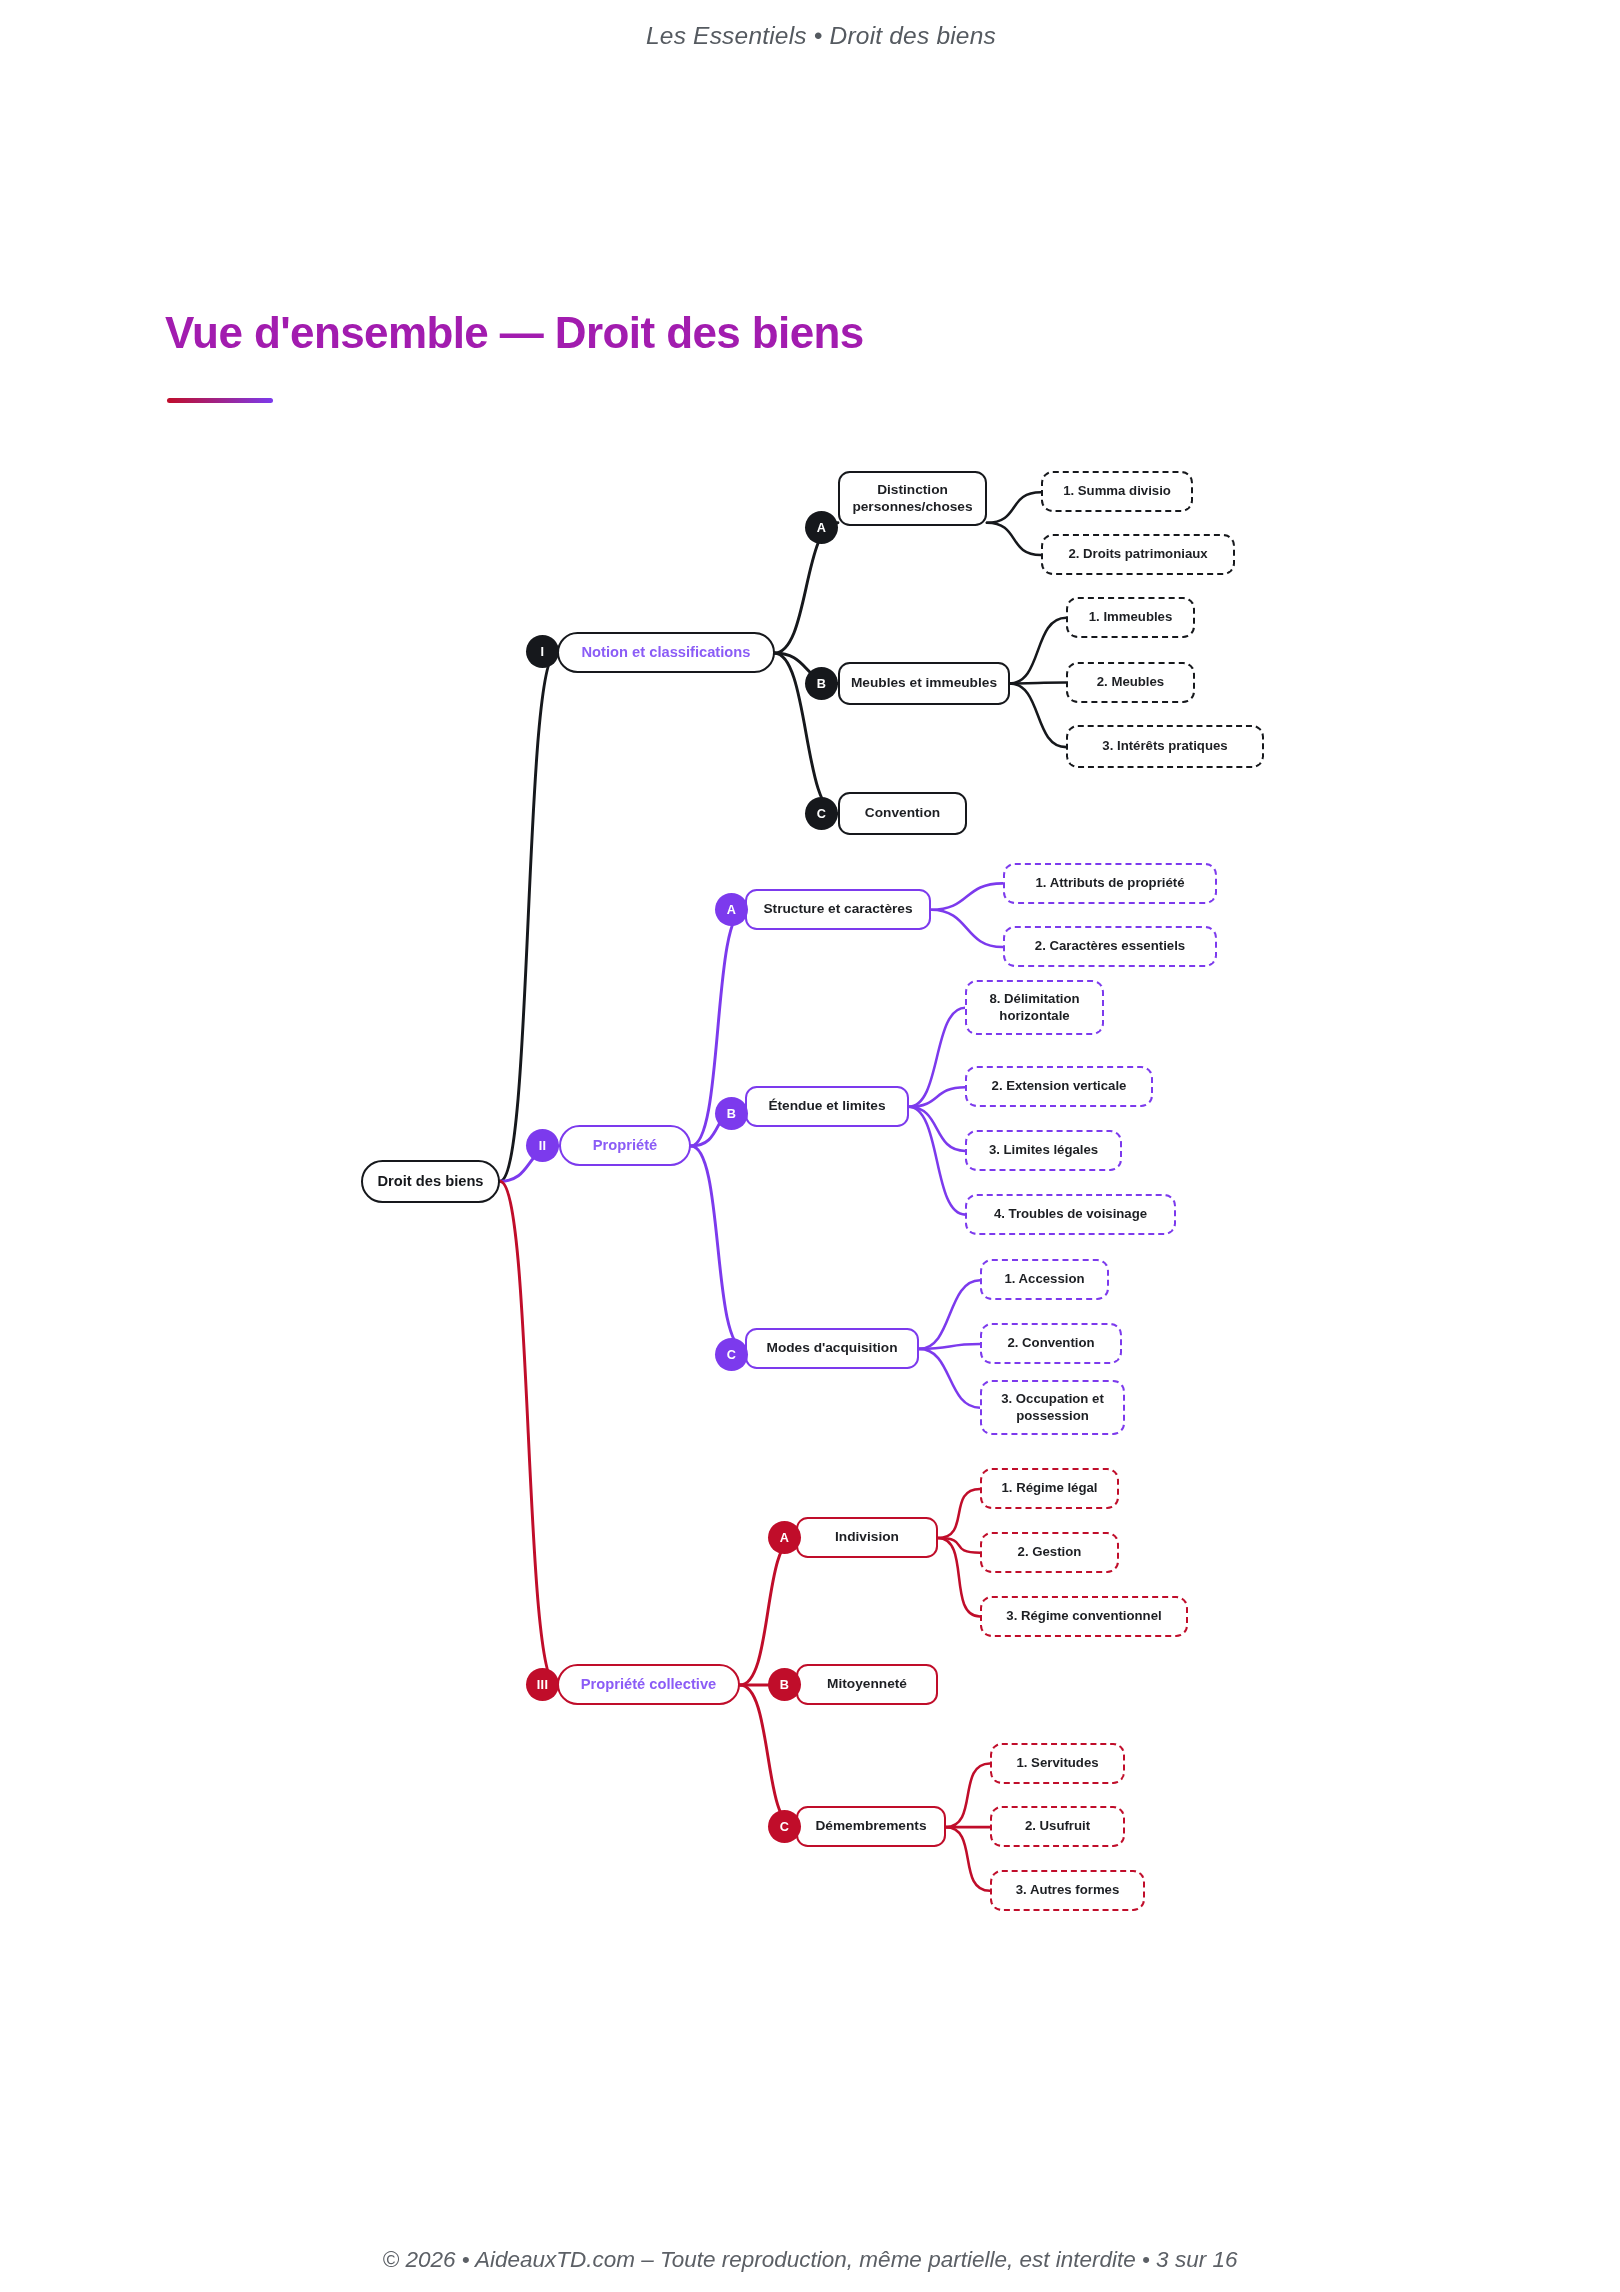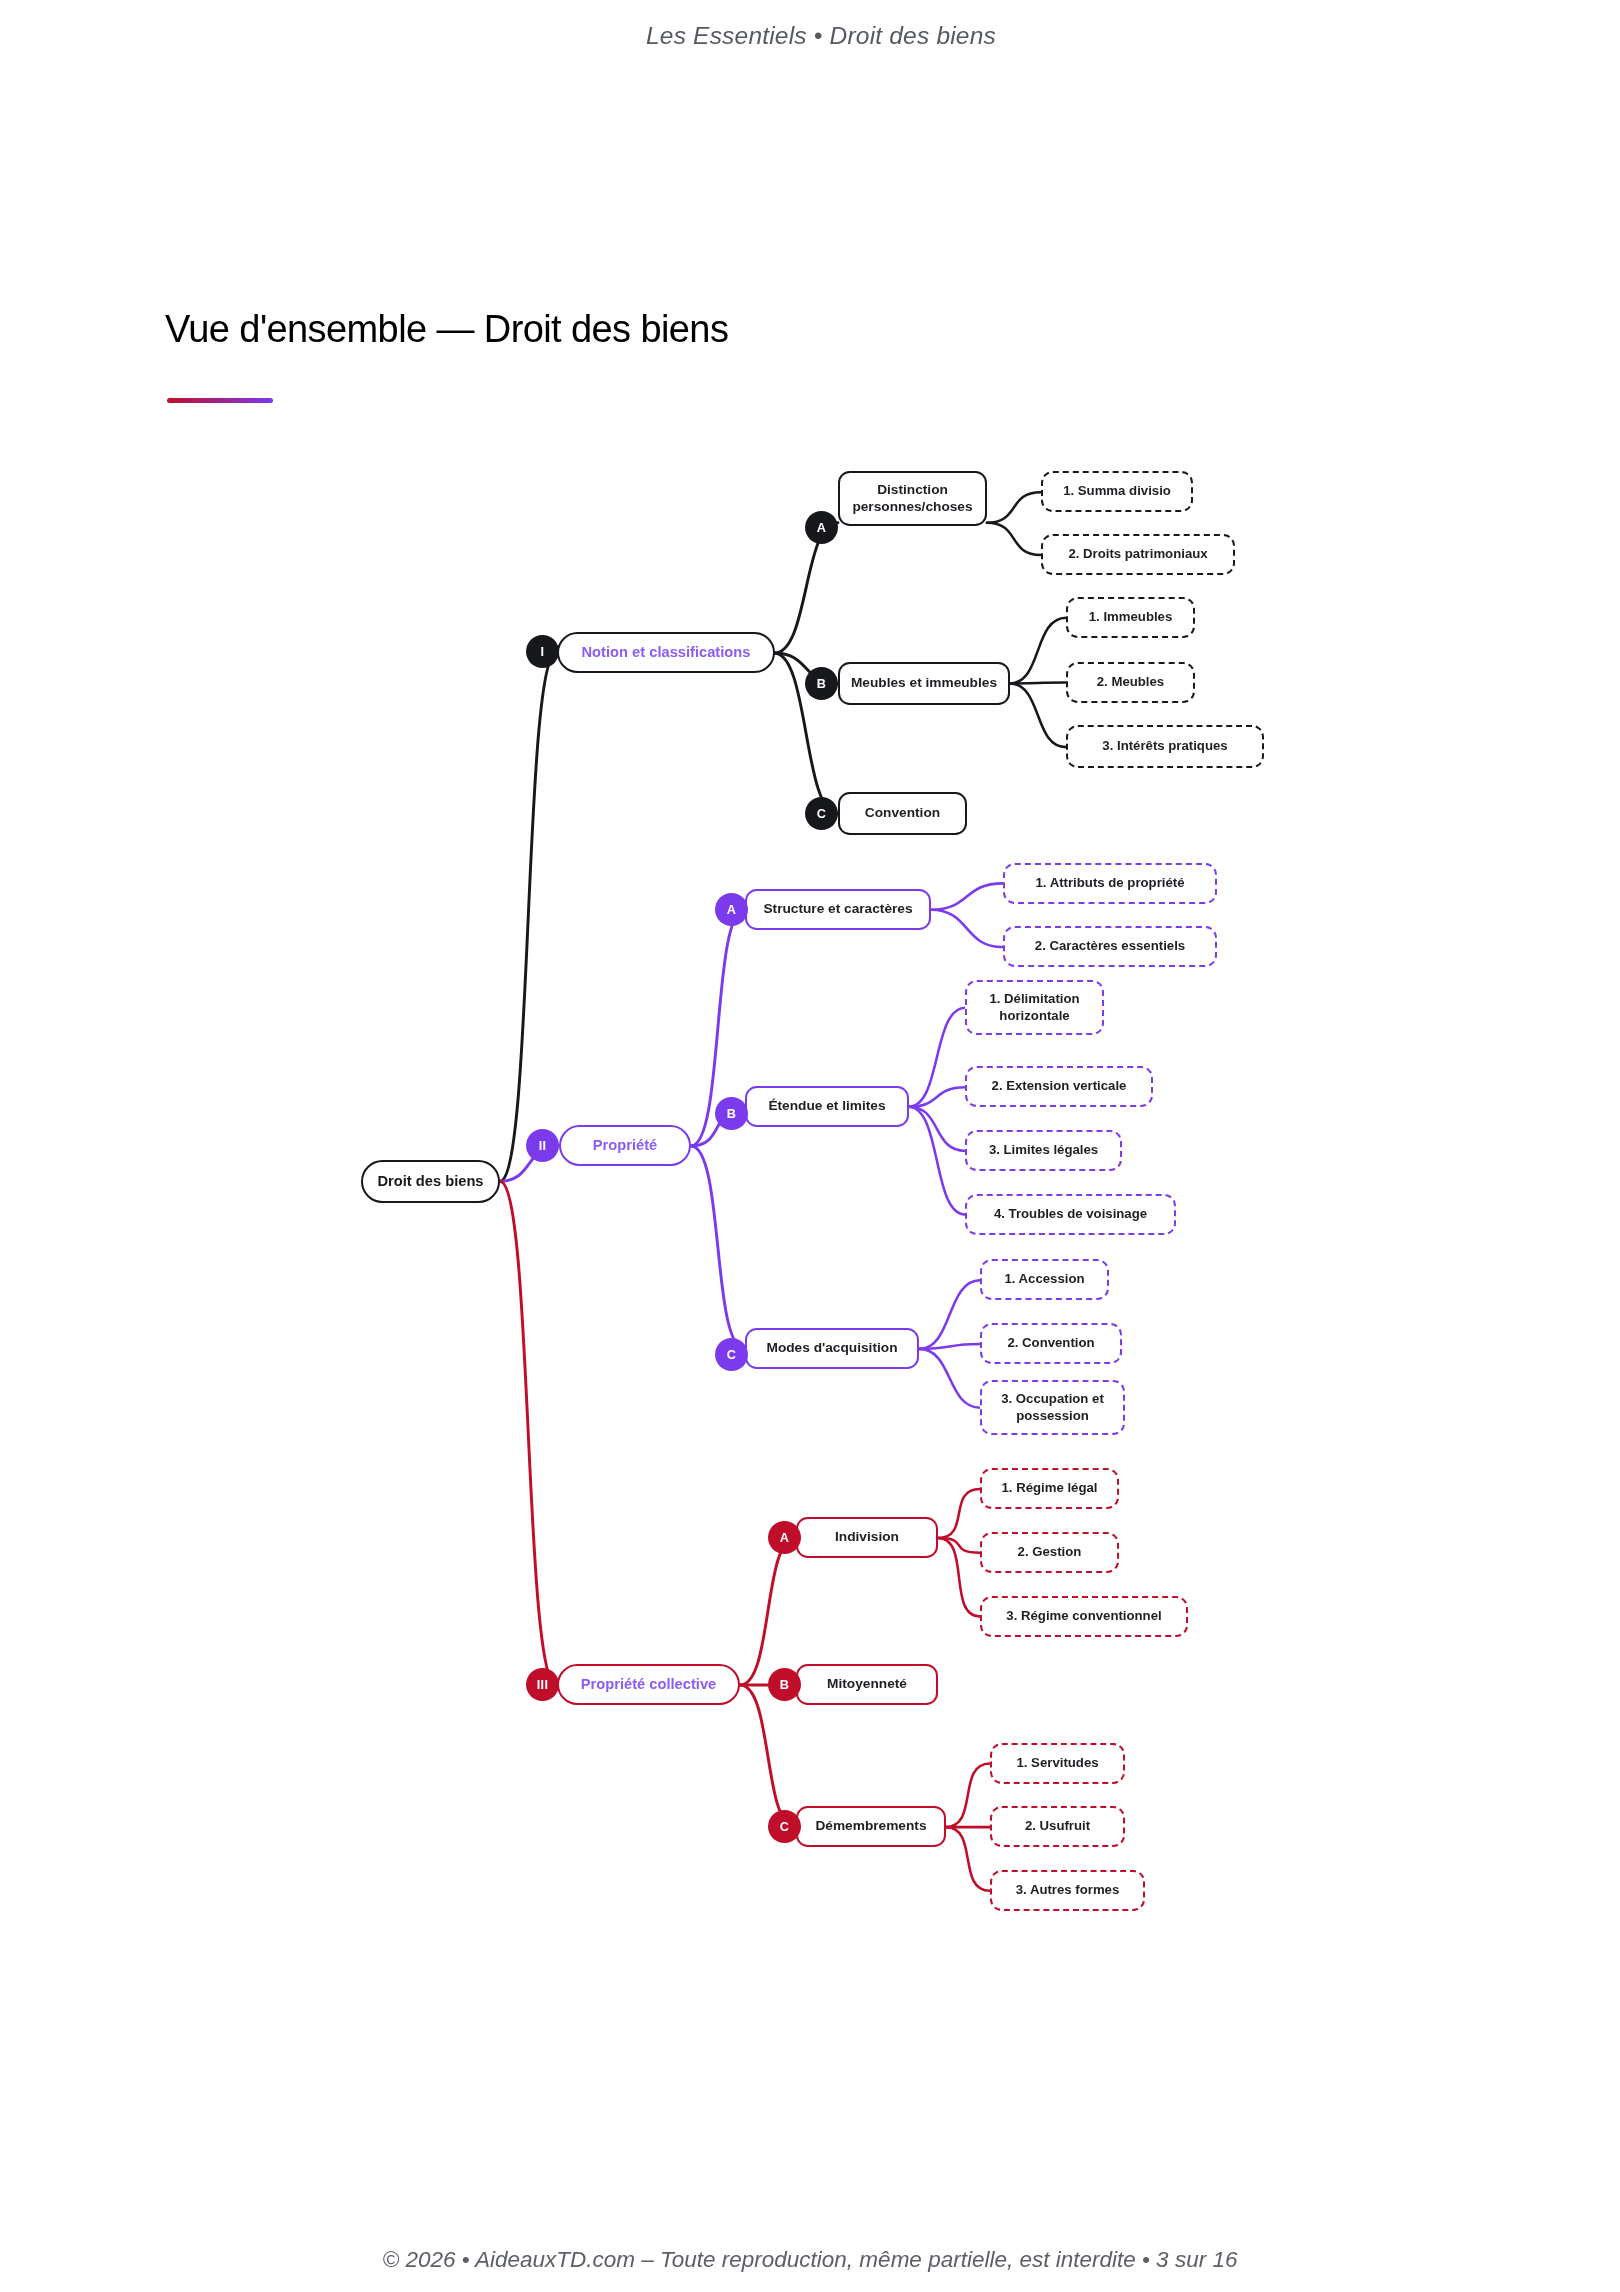--- a/index.html
+++ b/index.html
@@ -17,21 +17,21 @@
     position:absolute;top:21.6px;left:0;width:1620px;
     text-align:center;
     font-style:italic;font-size:24.5px;color:#555a60;
     letter-spacing:0.2px;
     padding-left:11px;
   }
 
   
   .page-title{
     position:absolute;left:165px;top:308px;
-    font-size:38px;font-weight:400;color:#000000;
+    font-size:44px;font-weight:700;color:#a21caf;
     letter-spacing:-0.6px;white-space:nowrap;
   }
   .title-rule{
     position:absolute;left:167px;top:398px;
     width:106px;height:4.9px;border-radius:2.9px;
     background:linear-gradient(90deg,#c00d2a 0%,#7c3aed 100%);
   }
 
   
   .footer{
@@ -166,21 +166,21 @@
       <span>1. Attributs de propriété</span>
     </div>
     <div class="node n-leaf c-purple" style="left: 1003px; top: 926px; width: 214px; height: 41px;">
       <span>2. Caractères essentiels</span>
     </div>
     <div class="node n-sub c-purple" style="left: 745px; top: 1086px; width: 164px; height: 41px;">
       <span>Étendue et limites</span>
     </div>
     <div class="badge b-purple" style="left: 715px; top: 1097px;">B</div>
     <div class="node n-leaf c-purple" style="left: 965px; top: 980px; width: 139px; height: 55px;">
-      <span>1. Délimitation horizontale</span>
+      <span>8. Délimitation horizontale</span>
     </div>
     <div class="node n-leaf c-purple" style="left: 965px; top: 1066px; width: 188px; height: 41px;">
       <span>2. Extension verticale</span>
     </div>
     <div class="node n-leaf c-purple" style="left: 965px; top: 1130px; width: 157px; height: 41px;">
       <span>3. Limites légales</span>
     </div>
     <div class="node n-leaf c-purple" style="left: 965px; top: 1194px; width: 211px; height: 41px;">
       <span>4. Troubles de voisinage</span>
     </div>

